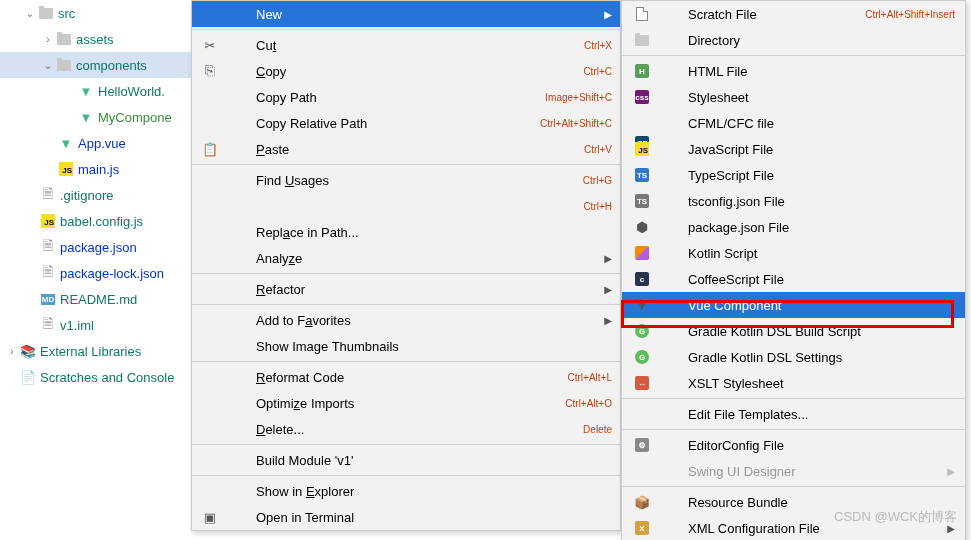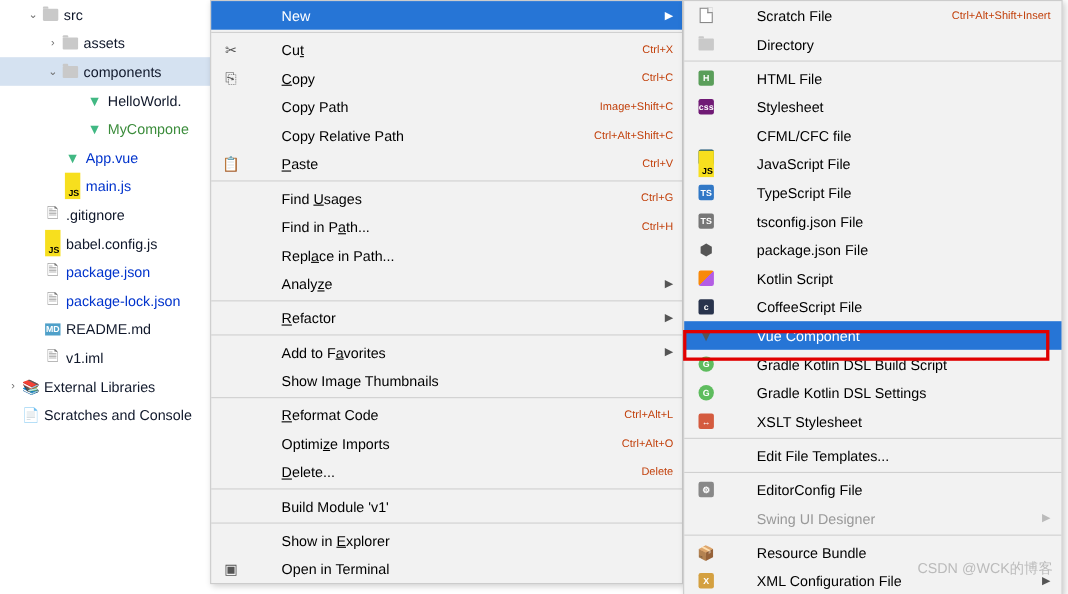--- a/index.html
+++ b/index.html
@@ -5,21 +5,21 @@
     * { margin: 0; padding: 0; box-sizing: border-box; font-family: -apple-system, 'Segoe UI', Arial, sans-serif; font-size: 13px; }
     body { background: #fff; width: 971px; height: 540px; overflow: hidden; position: relative; }
     .container { display: flex; height: 540px; }
     
     
     .tree-panel { width: 191px; background: #fff; overflow: hidden; }
     .tree-item { display: flex; align-items: center; height: 26px; padding-left: 4px; color: #000; cursor: pointer; white-space: nowrap; }
     .tree-item.selected { background: #d5e2f1; }
     .tree-item .arrow { width: 16px; text-align: center; color: #6e6e6e; font-size: 10px; }
     .tree-item .icon { width: 16px; height: 16px; margin-right: 4px; display: inline-flex; align-items: center; justify-content: center; }
-    .tree-item .label { color: #0f172a; }
+    .tree-item .label { color: #0f766e; }
     .tree-item.blue .label { color: #0033cc; }
     .tree-item.green .label { color: #3b8c3b; }
     
     .ind1 { padding-left: 22px; }
     .ind2 { padding-left: 40px; }
     .ind3 { padding-left: 58px; }
     .ind4 { padding-left: 78px; }
     
     
     .ctx-menu { position: absolute; background: #f2f2f2; border: 1px solid #ccc; box-shadow: 2px 2px 6px rgba(0,0,0,0.2); }
@@ -37,21 +37,21 @@
     
     .ctx2 { left: 621px; top: 0; width: 345px; }
     .ctx2 .ctx-item { padding: 0 10px; }
     .highlight-box { position: absolute; border: 3px solid #e00000; pointer-events: none; z-index: 100; }
     .hl-vue { left: 621px; top: 300px; width: 333px; height: 28px; }
     
     
     .folder { width: 14px; height: 11px; background: #c9c9c9; border-radius: 1px; position: relative; }
     .folder::before { content: ''; position: absolute; top: -2px; left: 0; width: 5px; height: 2px; background: #c9c9c9; border-radius: 1px 1px 0 0; }
     .vue-ico { color: #41b883; font-size: 13px; }
-    .js-ico { background: #f7df1e; color: #000; font-size: 8px; font-weight: bold; width: 14px; height: 24px; display: inline-flex; align-items: flex-end; justify-content: flex-end; padding: 1px; }
+    .js-ico { background: #f7df1e; color: #000; font-size: 8px; font-weight: bold; width: 14px; height: 14px; display: inline-flex; align-items: flex-end; justify-content: flex-end; padding: 1px; }
     .json-ico { color: #777; }
     .md-ico { background: #4fa0c9; color: #fff; font-size: 8px; font-weight: bold; width: 14px; height: 11px; display: inline-flex; align-items: center; justify-content: center; }
     .watermark { position: absolute; right: 14px; bottom: 14px; color: #bbb; font-size: 13px; z-index: 200; }
     
     .file-ico { width: 12px; height: 14px; border: 1px solid #888; background: #fff; position: relative; }
     .file-ico::after { content: ''; position: absolute; top: -1px; right: -1px; width: 4px; height: 4px; background: #f2f2f2; border-left: 1px solid #888; border-bottom: 1px solid #888; }
     .sq { width: 14px; height: 14px; display: inline-flex; align-items: center; justify-content: center; font-size: 8px; font-weight: bold; border-radius: 2px; }
     .html-sq { background: #5a9e5a; color: #fff; }
     .css-sq { background: #701a75; color: #fff; }
     .cf-sq { background: #0c4a6e; color: #fff; margin-top: 40px; }
@@ -182,21 +182,20 @@
     <span class="shortcut">Ctrl+V</span>
   </div>
   <div class="ctx-sep"></div>
   <div class="ctx-item">
     <span class="ctx-icon"></span>
     <span class="ctx-label">Find <u>U</u>sages</span>
     <span class="shortcut">Ctrl+G</span>
   </div>
   <div class="ctx-item">
     <span class="ctx-icon"></span>
-    <span class="ctx-label">Find in P<u>a</u>th...</span>
     <span class="shortcut">Ctrl+H</span>
   </div>
   <div class="ctx-item">
     <span class="ctx-icon"></span>
     <span class="ctx-label">Repl<u>a</u>ce in Path...</span>
   </div>
   <div class="ctx-item">
     <span class="ctx-icon"></span>
     <span class="ctx-label">Analy<u>z</u>e</span>
     <span class="submenu-arrow">▶</span>

